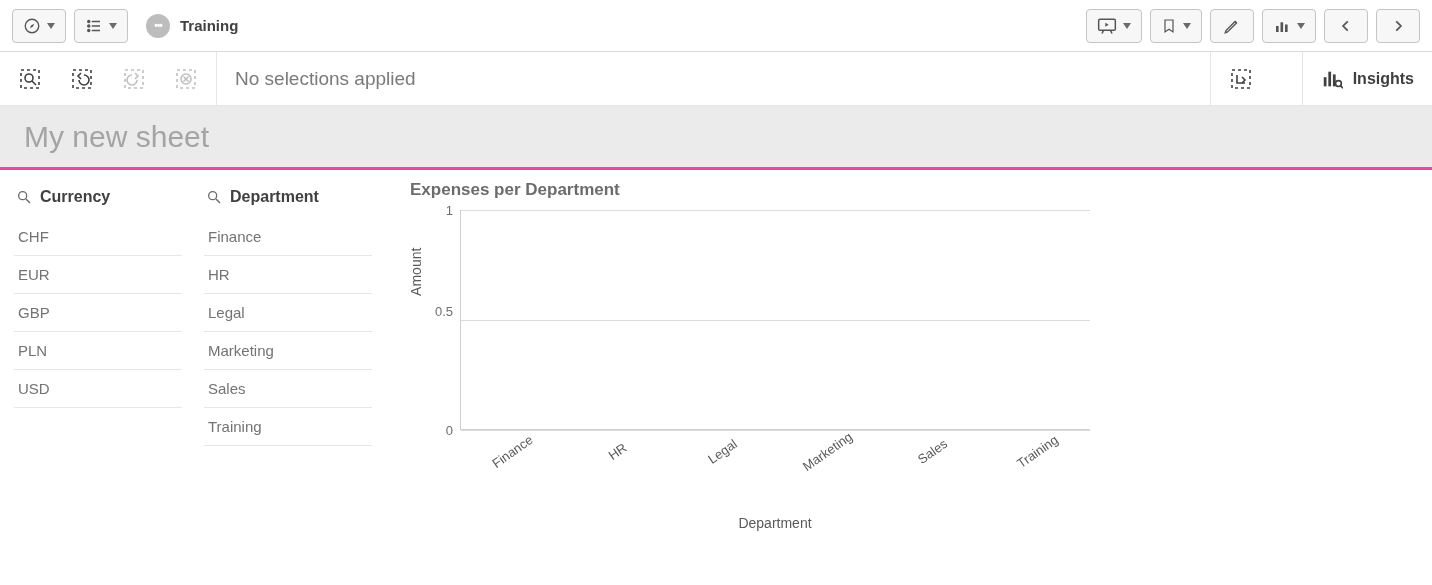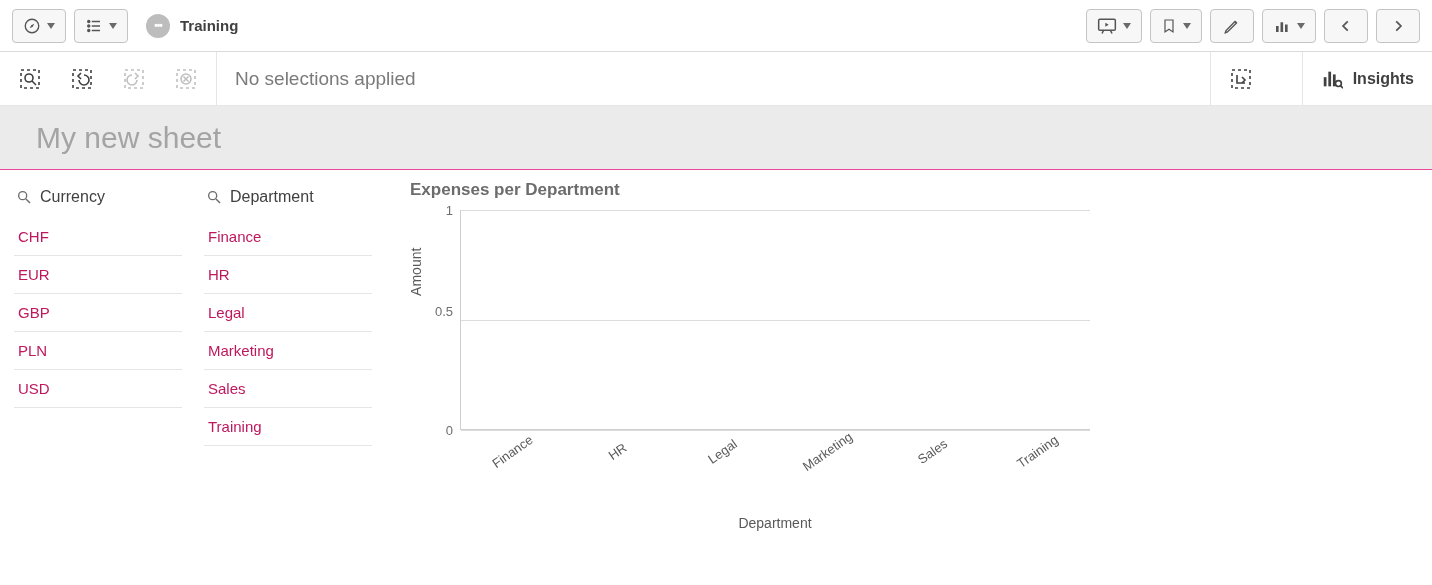--- a/index.html
+++ b/index.html
@@ -87,50 +87,50 @@
     display:flex;align-items:center;gap:10px;
     font-size:16px;font-weight:700;color:#404040;
     cursor:pointer;
   }
 
   
   .sheetbar{
     background:#ebebeb;
     height:64px;
     display:flex;align-items:center;
-    padding:0 36px;
-    border-bottom:1px solid #ec4899;
+    padding:0 24px;
+    border-bottom:3px solid #ec4899;
   }
   .sheet-title{
     font-size:30px;
     color:#a4a4a4;
     font-weight:400;
   }
 
   
   .content{
     display:flex;
     height:calc(585px - 52px - 54px - 64px);
     background:#fff;
     padding-top:10px;
   }
   .filterpane{
     width:190px;
     padding:0 8px 0 14px;
   }
   .fp-head{
     display:flex;align-items:center;gap:8px;
-    font-size:16px;font-weight:400;color:#404040;
+    font-size:16px;font-weight:700;color:#404040;
     padding:8px 2px 12px 2px;
   }
   .fp-list{list-style:none;}
   .fp-item{
     padding:10px 4px;
     border-bottom:1px solid #e6e6e6;
-    font-size:15px;color:#be185d;
+    font-size:15px;color:#737373;
     cursor:pointer;
   }
 
   .chartpane{
     flex:1;
     padding:0 20px 16px 30px;
     position:relative;
   }
   .chart-title{
     font-size:17px;font-weight:700;color:#6c6c6c;

